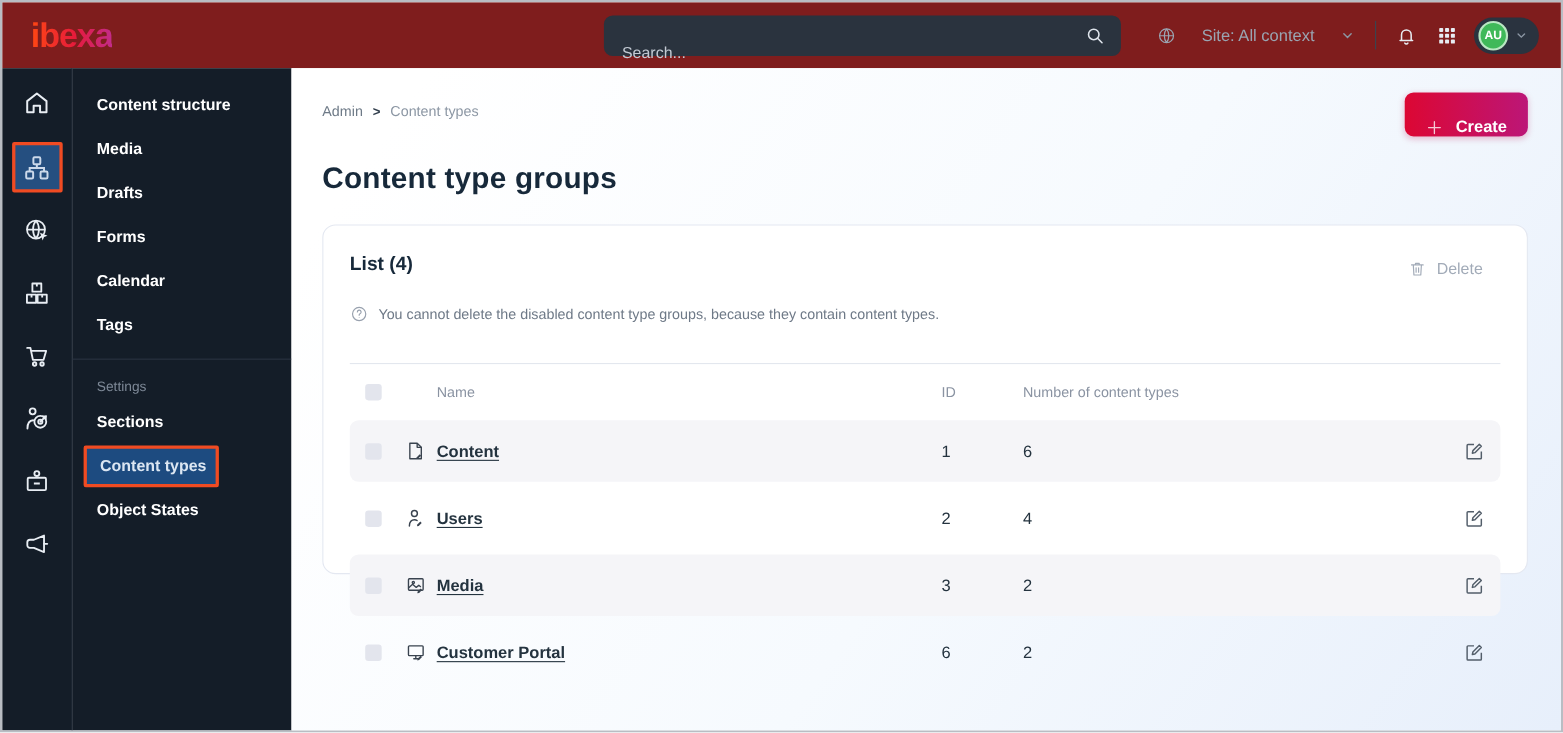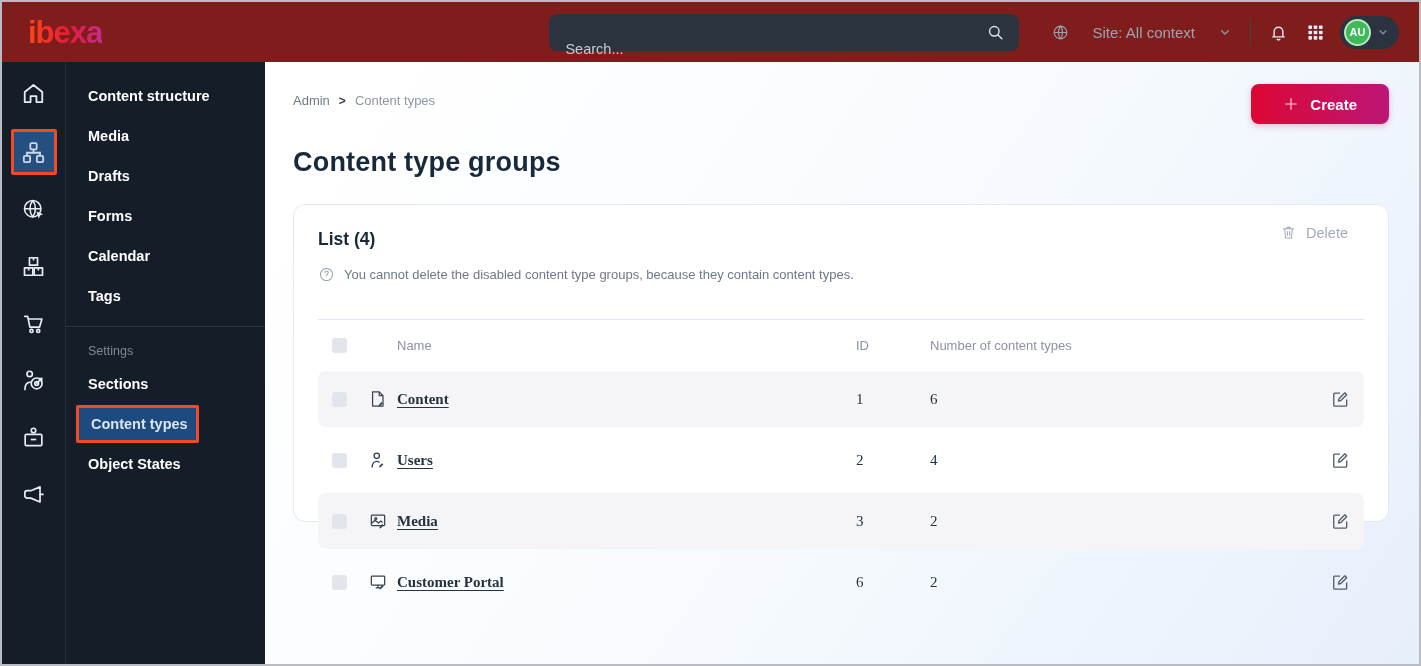--- a/index.html
+++ b/index.html
@@ -96,52 +96,52 @@
     background: linear-gradient(125deg,#ffffff 8%,#f6fafe 55%,#e7effb 100%);
     padding: 22px 30px 0 28px;
   }
   .main-header { display: flex; justify-content: space-between; align-items: flex-start; }
   .breadcrumb { display: flex; align-items: center; gap: 9px; padding-top: 9px; font-size: 13px; }
   .bc-root { color: #6e7a87; cursor: pointer; }
   .bc-sep { color: #323f4d; font-weight: 700; font-size: 12px; }
   .bc-current { color: #8c97a4; }
 
   .create-btn {
-    height: 40px; padding: 0 32px; border: none; border-radius: 8px; cursor: pointer;
+    height: 40px; padding: 0 19px; border: none; border-radius: 8px; cursor: pointer;
     background: linear-gradient(90deg,#dc0733,#bc1677);
     color: #fff; font-size: 15px; font-weight: 600; font-family: inherit;
-    display: flex; align-items: center; gap: 11px;
+    display: flex; align-items: flex-end; gap: 11px;
     box-shadow: 0 2px 6px rgba(189,10,70,.25);
   }
   .plus-ic { color: rgba(255,255,255,.78); display: flex; }
 
   .page-title { margin-top: 23px; font-size: 27px; font-weight: 800; color: #17293a; letter-spacing: .2px; }
 
   .card {
     margin-top: 26px; height: 318px; position: relative;
     background: #fff; border: 1px solid #e4e8f1; border-radius: 12px;
     padding: 24px;
   }
   .card-title { font-size: 17.5px; font-weight: 700; color: #17293a; }
-  .card-note { margin-top: 16px; display: flex; align-items: center; gap: 9px; color: #6e7987; font-size: 13px; }
+  .card-note { margin-top: 27px; display: flex; align-items: center; gap: 9px; color: #6e7987; font-size: 13px; }
   .note-icon { color: #98a1ae; display: flex; }
   .delete-btn {
-    position: absolute; top: 19px; right: 40px;
+    position: absolute; top: 31px; right: 40px;
     display: flex; align-items: center; gap: 9px;
     background: none; border: none; color: #a2abb8; font-size: 14.5px; font-family: inherit;
   }
 
   .tbl { margin-top: 36px; }
   .tbl-grid {
     display: grid;
     grid-template-columns: 36px 29px 459px 74px 1fr 36px;
     align-items: center; padding: 0 14px;
   }
   .thead { border-top: 1px solid #e3e7ee; height: 52px; color: #8a93a2; font-size: 13px; }
-  .trow { height: 56px; margin-bottom: 5px; border-radius: 8px; font-family: Liberation Serif, serif; }
+  .trow { height: 56px; margin-bottom: 5px; border-radius: 8px; }
   .trow.striped { background: #f5f5f8; }
   .checkbox { width: 15px; height: 15px; background: #e3e5ed; border-radius: 3px; cursor: pointer; }
   .row-icon { color: #39434f; display: flex; }
   .row-icon svg { width: 20px; height: 20px; }
   .row-link { color: #24333f; font-size: 15px; font-weight: 600; text-decoration: underline; text-underline-offset: 3px; cursor: pointer; }
   .cell-num { font-size: 15px; color: #24333f; font-weight: 500; }
   .edit-btn { background: none; border: none; color: #535e6a; display: flex; justify-content: flex-end; cursor: pointer; }
   .edit-btn svg { width: 20px; height: 20px; }
 </style>
 </head>

